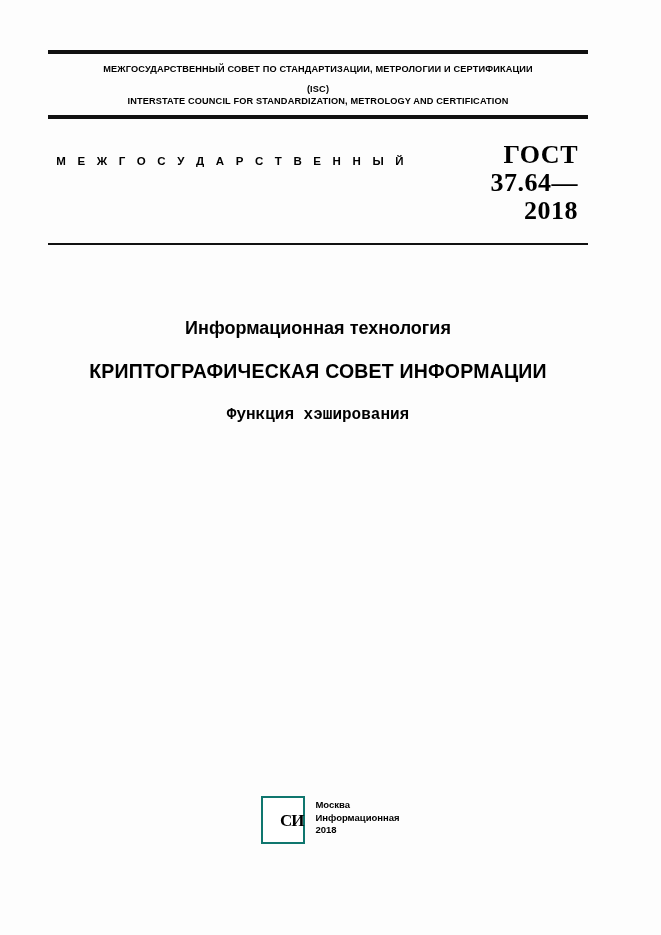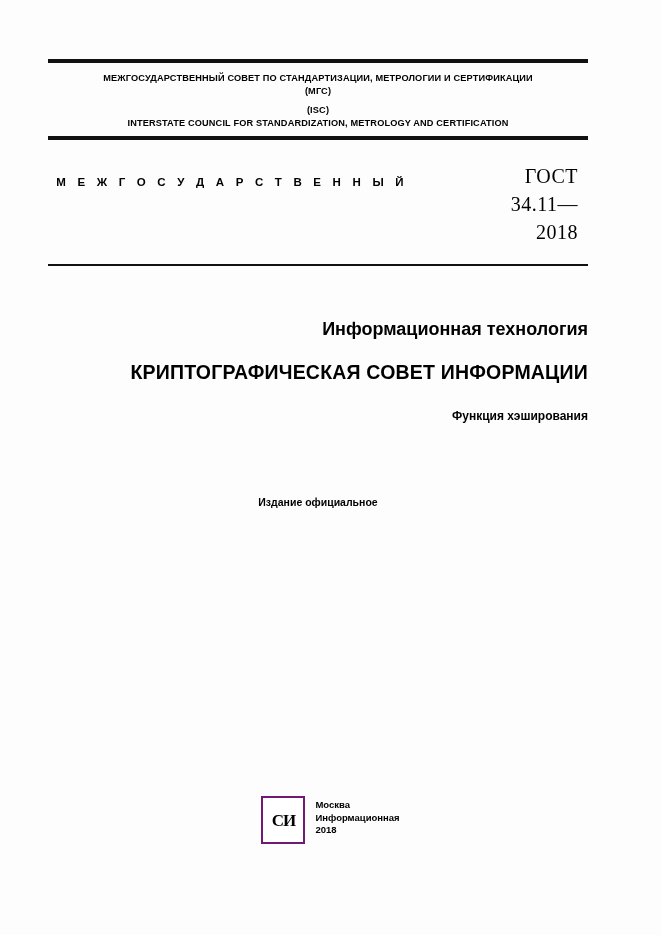--- a/index.html
+++ b/index.html
@@ -18,21 +18,21 @@
   .page {
     position: absolute;
     left: 0; top: 0;
     width: 661px;
     height: 935px;
     background: #fdfdfd;
   }
   .content {
     position: absolute;
     left: 48px;
-    top: 59px;
+    top: 50px;
     width: 540px;
   }
   
   .rule-thick {
     height: 4px;
     background: #111111;
     width: 100%;
   }
   .rule-thin {
     height: 2px;
@@ -76,72 +76,73 @@
     font-weight: bold;
     letter-spacing: 4.2px;
     line-height: 20px;
   }
   .std-right {
     width: 150px;
     text-align: right;
     padding-right: 6px;
   }
   .std-right .code {
-    font-size: 20px;
-    font-weight: normal;
+    font-size: 26px;
+    font-weight: bold;
     line-height: 28px;
     letter-spacing: 0.5px;
     font-family: "Liberation Serif", serif;
   }
   
   .titles {
-    text-align: right;
-    margin-top: 50px;
+    text-align: center;
+    margin-top: 70px;
   }
   .t1 {
     font-size: 18px;
     font-weight: bold;
     line-height: 26px;
   }
   .t2 {
     font-size: 19.5px;
     font-weight: bold;
     line-height: 28px;
     margin-top: 16px;
     letter-spacing: 0.2px;
   }
   .t3 {
-    font-size: 12px;
+    font-size: 16px;
     font-weight: bold;
     line-height: 24px;
     margin-top: 18px;
+    font-family: Liberation Mono, monospace;
   }
   .official {
     text-align: center;
     font-size: 10.5px;
     font-weight: bold;
     margin-top: 68px;
   }
   
   .publisher {
     position: absolute;
     left: 0;
     top: 796px;
     width: 661px;
     display: flex;
     justify-content: center;
     align-items: flex-start;
   }
   .logo {
     width: 40px;
     height: 44px;
-    border: 2px solid #701a75;
+    border: 2px solid #0f766e;
     display: flex;
     align-items: center;
-    justify-content: center;
+    justify-content: flex-end;
     margin-right: 10px;
     background: #ffffff;
   }
   .logo-inner {
     font-family: "Liberation Serif", serif;
     font-size: 17px;
     font-weight: bold;
     letter-spacing: -1px;
     line-height: 17px;
   }
@@ -157,48 +158,46 @@
 </head>
 <body>
 
 <div class="page">
   <div class="content">
 
     <div class="rule-thick"></div>
 
     <div class="org-block">
       <div class="org-line">МЕЖГОСУДАРСТВЕННЫЙ СОВЕТ ПО СТАНДАРТИЗАЦИИ, МЕТРОЛОГИИ И СЕРТИФИКАЦИИ</div>
-      <div class="org-line">(МГС)</div>
       <div class="org-gap"></div>
       <div class="org-line">(ISC)</div>
       <div class="org-line">INTERSTATE COUNCIL FOR STANDARDIZATION, METROLOGY AND CERTIFICATION</div>
     </div>
 
     <div class="rule-thick"></div>
 
     <div class="std-row">
       <div class="std-left">
         <div class="l1">М Е Ж Г О С У Д А Р С Т В Е Н Н Ы Й</div>
       </div>
       <div class="std-right">
         <div class="code">ГОСТ</div>
-        <div class="code">34.11—</div>
+        <div class="code">37.64—</div>
         <div class="code">2018</div>
       </div>
     </div>
 
     <div class="rule-thin"></div>
 
     <div class="titles">
       <div class="t1">Информационная технология</div>
       <div class="t2">КРИПТОГРАФИЧЕСКАЯ СОВЕТ ИНФОРМАЦИИ</div>
       <div class="t3">Функция хэширования</div>
     </div>
 
-    <div class="official">Издание официальное</div>
 
   </div>
 
   <div class="publisher">
     <div class="logo">
       <span class="logo-inner">СИ</span>
     </div>
     <div class="pub-text">
       <div>Москва</div>
       <div>Информационная</div>

